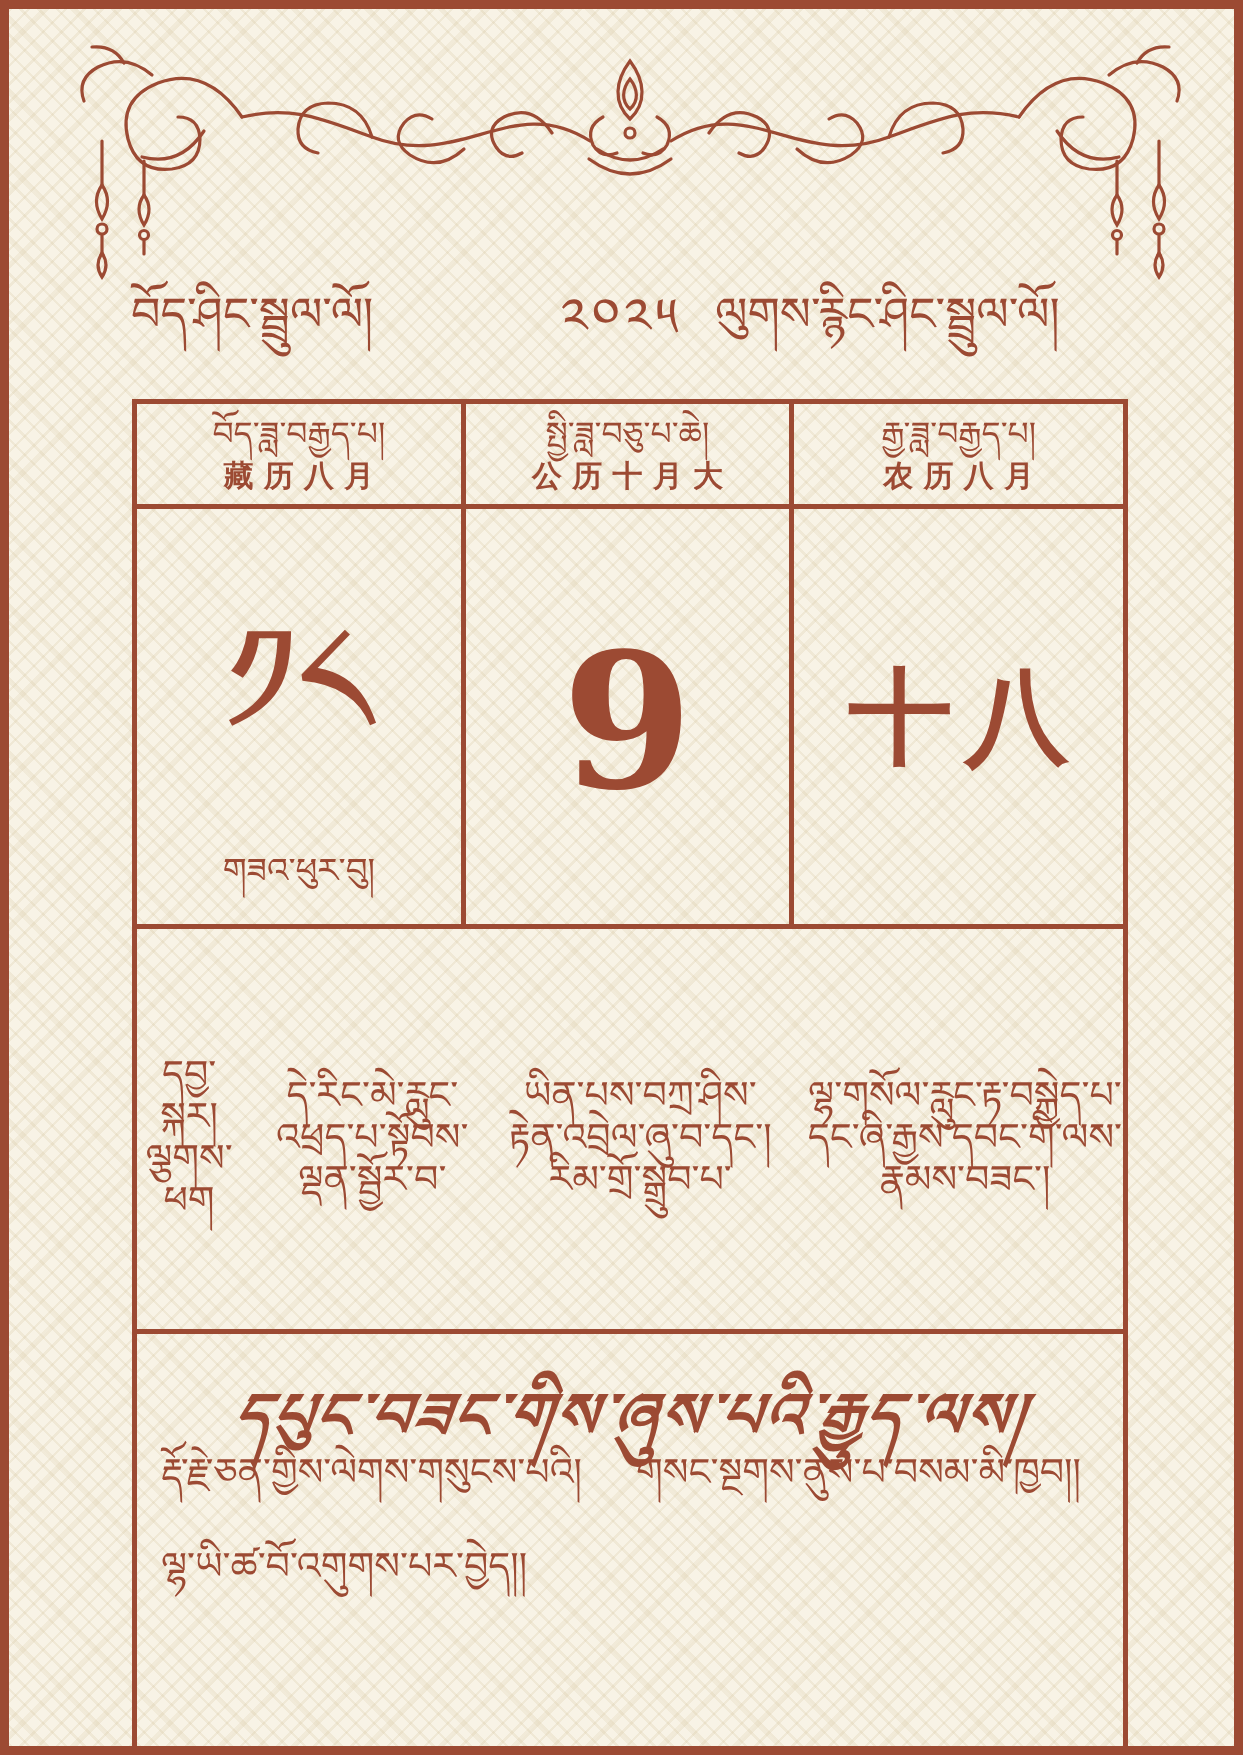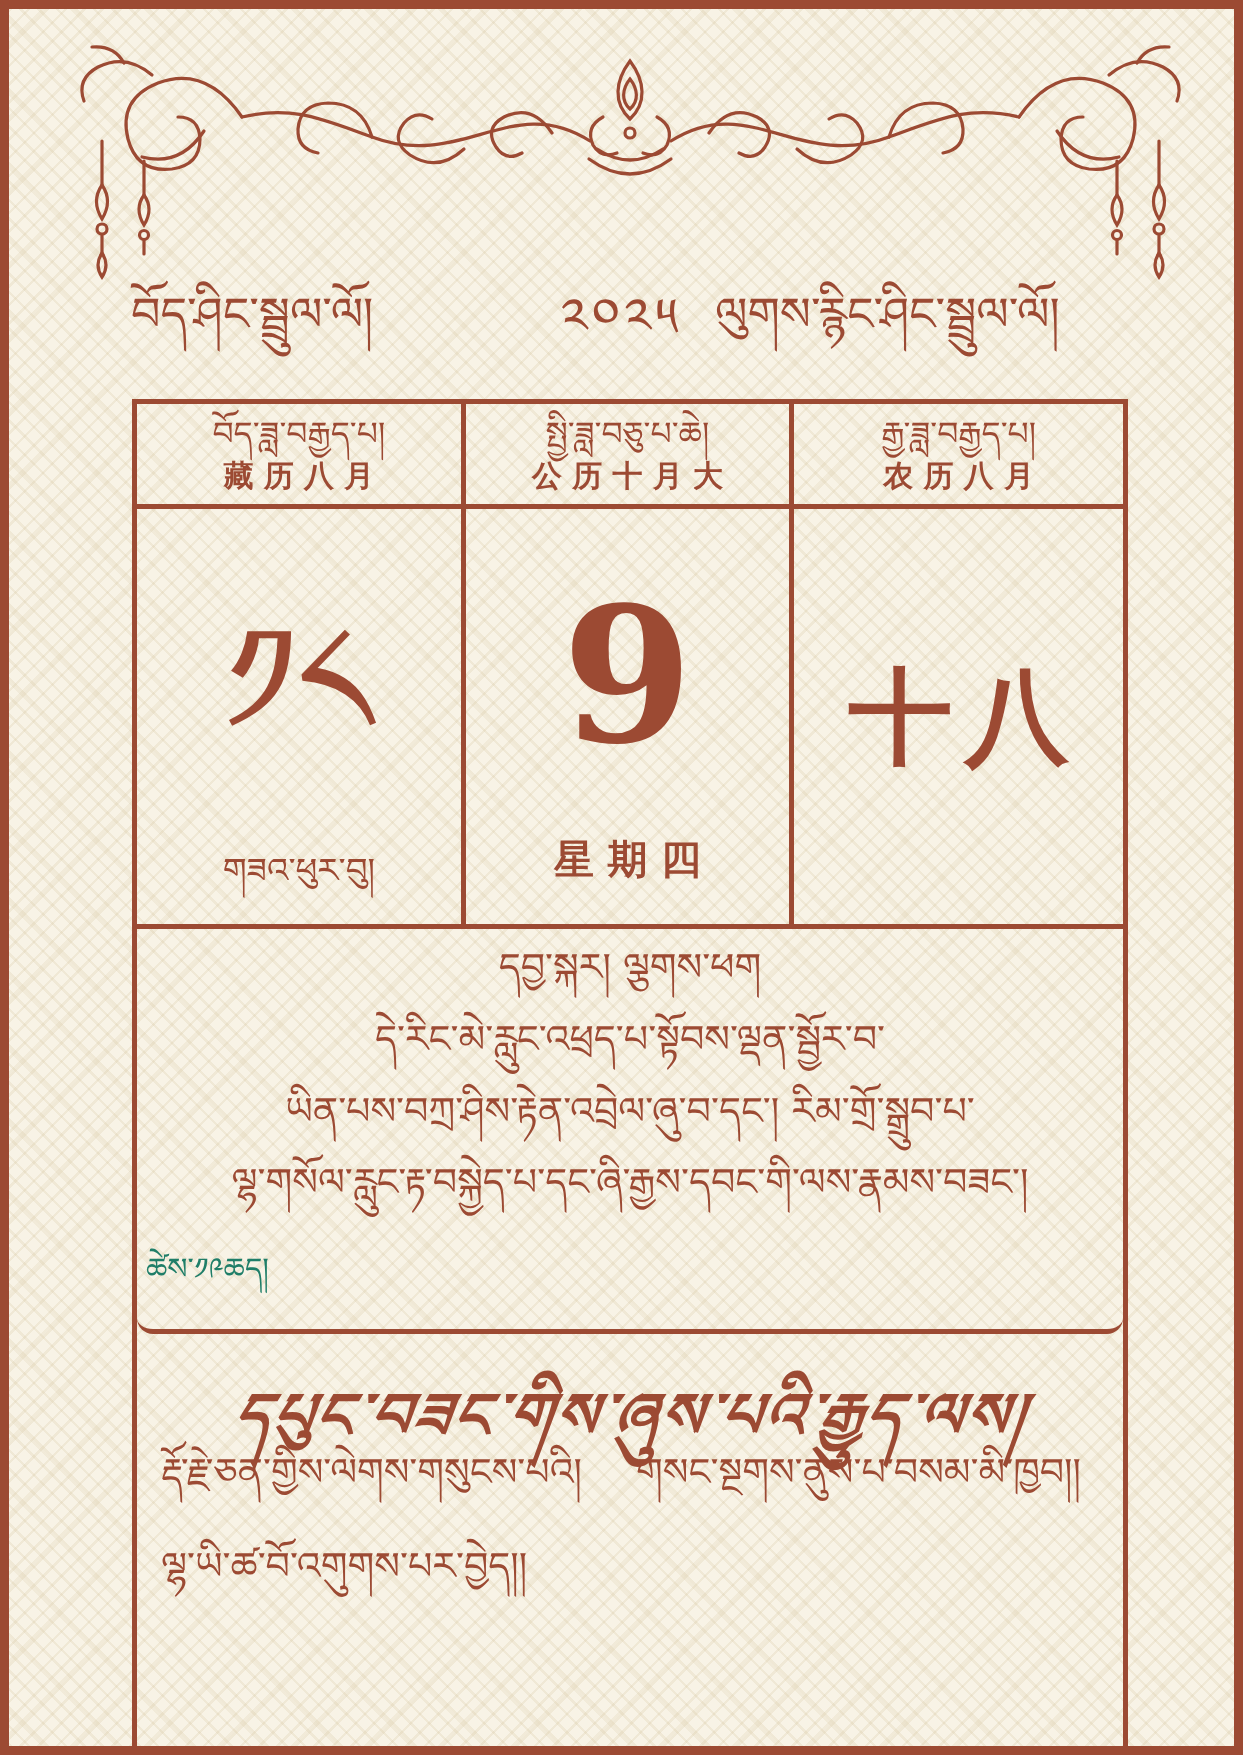--- a/index.html
+++ b/index.html
@@ -51,21 +51,21 @@
   .num-big  { flex:1; display:flex; align-items:center; justify-content:center; line-height:1; }
   .tib-num  { font-size:150px; padding-top:20px; }
   .greg-num { font-family:"DejaVu Serif", serif; font-weight:bold; font-size:188px; padding-top:8px; }
   .cn-num   { font-size:104px; font-weight:bold; letter-spacing:.12em; text-indent:.12em; }
   .num-sub  { height:92px; display:flex; align-items:flex-start; justify-content:center; }
   .sub-tib  { font-size:34px; }
   .sub-cn   { font-size:40px; font-weight:bold; letter-spacing:.34em; text-indent:.34em; }
   .sub-week { font-size:38px; font-weight:bold; letter-spacing:.05em; }
 
   
-  .astro { display:flex; flex-direction:column; align-items:center; padding-top:18px; gap:30px;border-radius:16px; }
+  .astro { display:flex; align-items:center; padding-top:18px; gap:30px; }
   .astro-line { font-size:38px; line-height:1.1; text-align:center; }
   .green-note {
     position:absolute; left:9px; bottom:10px;
     color:#1f7e68; font-size:30px;
   }
 
   
   .quote { display:flex; flex-direction:column; align-items:center; padding-top:48px; }
   .calligraphy {
     font-size:62px; font-weight:bold; font-style:italic;
@@ -144,32 +144,30 @@
       <span class="head-tib">རྒྱ་ཟླ་བརྒྱད་པ།</span>
       <span class="head-cn">农历八月</span>
     </div>
 
     <div class="cell num-cell">
       <div class="num-big tib-num">༡༨</div>
       <div class="num-sub sub-tib">གཟའ་ཕུར་བུ།</div>
     </div>
     <div class="cell num-cell">
       <div class="num-big greg-num">9</div>
-      <div class="num-sub sub-cn">星期四</div>
     </div>
     <div class="cell num-cell last">
       <div class="num-big cn-num">十八</div>
     </div>
 
     <div class="span3 astro">
       <div class="astro-line">དབྱ་སྐར། ལྕགས་ཕག</div>
       <div class="astro-line">དེ་རིང་མེ་རླུང་འཕྲད་པ་སྟོབས་ལྡན་སྦྱོར་བ་</div>
       <div class="astro-line">ཡིན་པས་བཀྲ་ཤིས་རྟེན་འབྲེལ་ཞུ་བ་དང་། རིམ་གྲོ་སྒྲུབ་པ་</div>
       <div class="astro-line">ལྷ་གསོལ་རླུང་རྟ་བསྐྱེད་པ་དང་ཞི་རྒྱས་དབང་གི་ལས་རྣམས་བཟང་།</div>
-      <span class="green-note">ཚེས་༡༩ཆད།</span>
     </div>
 
     <div class="span3 bottom quote">
       <div class="calligraphy">དཔུང་བཟང་གིས་ཞུས་པའི་རྒྱུད་ལས།</div>
       <div class="verse-row first">
         <span>རྡོ་རྗེ་ཅན་གྱིས་ལེགས་གསུངས་པའི།</span>
         <span>གསང་སྔགས་ནུས་པ་བསམ་མི་ཁྱབ།།</span>
       </div>
       <div class="verse-row second">
         <span>ལྷ་ཡི་ཚ་བོ་འགུགས་པར་བྱེད།།</span>

